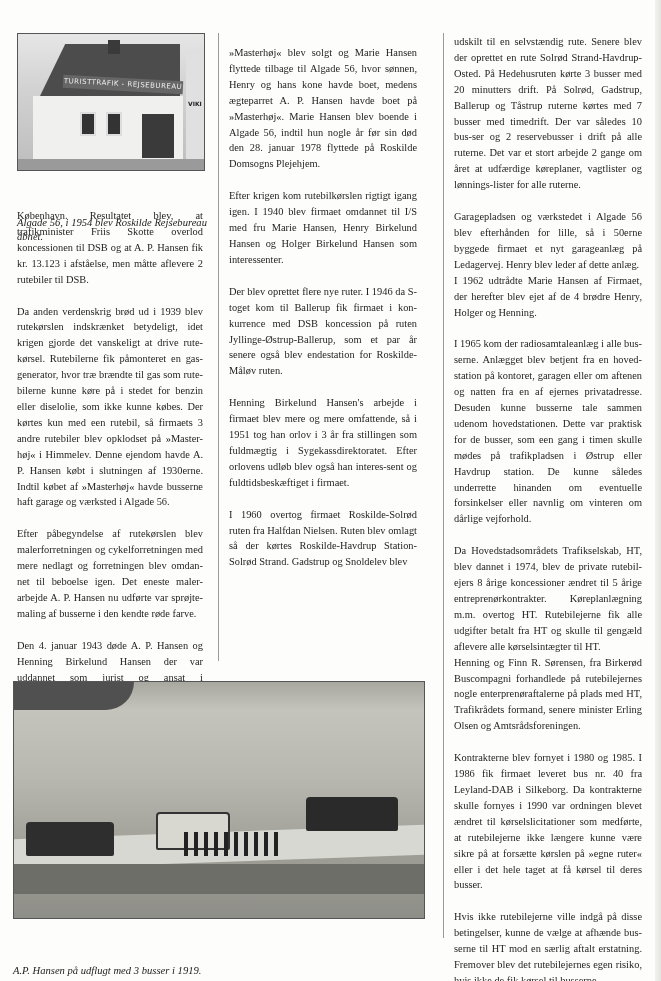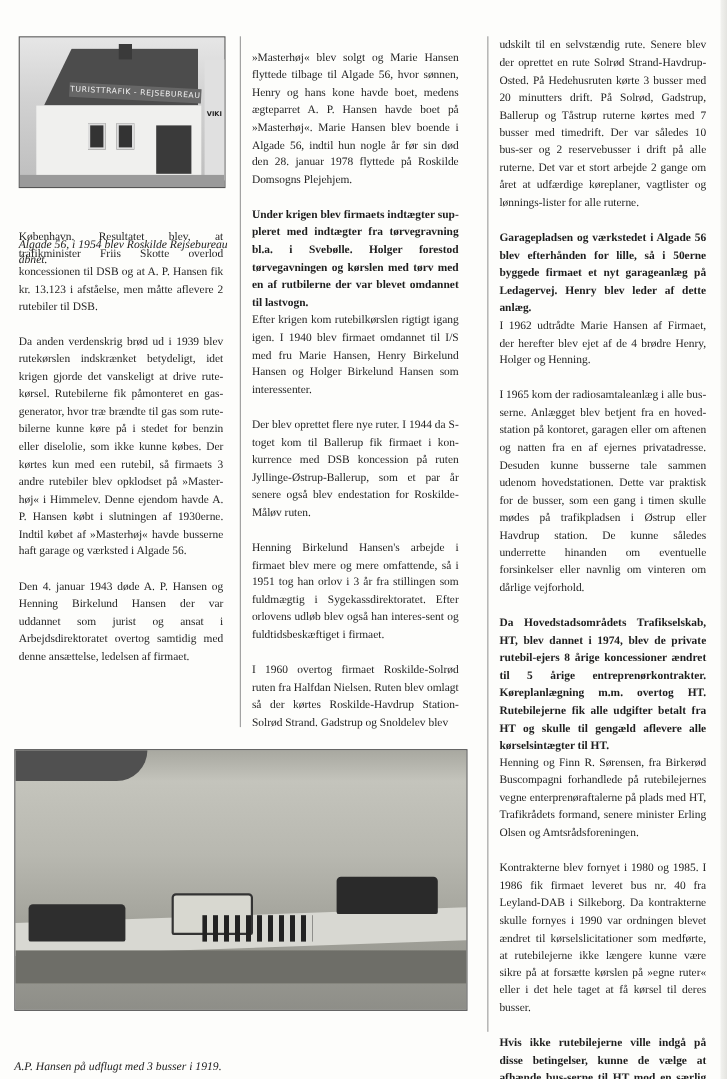--- a/index.html
+++ b/index.html
@@ -3,21 +3,21 @@
 <meta charset="utf-8">
 <style>
   html, body { margin:0; padding:0; }
   body {
     width:661px; height:981px; background:#fdfdfb; position:relative; overflow:hidden;
     font-family:"Liberation Serif", "DejaVu Serif", serif; color:#1e1e1e;
   }
   .page-edge { position:absolute; right:0; top:0; width:6px; height:981px; background:linear-gradient(90deg,#f2f2ef,#e4e4e0); }
   .col { position:absolute; font-size:10.4px; line-height:15.9px; text-align:justify; }
   .col p { margin:0 0 16px 0; hyphens:manual; }
-  .col p.tight { margin-bottom:0;font-weight:bold; }
+  .col p.tight { margin-bottom:0; }
   .col1 { left:17px; top:208px; width:186px; }
   .col2 { left:229px; top:45px; width:188px; }
   .col3 { left:454px; top:34px; width:188px; }
   .vrule { position:absolute; width:1px; background:#9a9a9a; }
   .photo1 {
     position:absolute; left:17px; top:33px; width:186px; height:136px; border:1px solid #555;
     background:linear-gradient(180deg,#e6e6e6 0%,#d2d2d2 40%,#bdbdbd 100%); overflow:hidden;
   }
   .photo1 .roof { position:absolute; left:22px; top:10px; width:140px; height:52px; background:#4c4c4c;
     clip-path:polygon(18% 0,100% 0,100% 100%,0 100%); }
@@ -63,43 +63,43 @@
   <div class="door"></div>
   <div class="right-bldg"></div>
   <div class="viking">VIKI</div>
   <div class="ground"></div>
 </div>
 <div class="caption cap1">Algade 56, i 1954 blev Roskilde Rejsebureau åbnet.</div>
 
 <div class="col col1">
   <p>København. Resultatet blev, at trafikminister Friis Skotte overlod koncessionen til DSB og at A. P. Hansen fik kr. 13.123 i afståelse, men måtte aflevere 2 rutebiler til DSB.</p>
   <p>Da anden verdenskrig brød ud i 1939 blev rutekørslen indskrænket betydeligt, idet krigen gjorde det vanskeligt at drive rute-kørsel. Rutebilerne fik påmonteret en gas-generator, hvor træ brændte til gas som rute-bilerne kunne køre på i stedet for benzin eller diselolie, som ikke kunne købes. Der kørtes kun med een rutebil, så firmaets 3 andre rutebiler blev opklodset på »Master-høj« i Himmelev. Denne ejendom havde A. P. Hansen købt i slutningen af 1930erne. Indtil købet af »Masterhøj« havde busserne haft garage og værksted i Algade 56.</p>
+  <p>Efter påbegyndelse af rutekørslen blev malerforretningen og cykelforretningen med mere nedlagt og forretningen blev omdan-net til beboelse igen. Det eneste maler-arbejde A. P. Hansen nu udførte var sprøjte-maling af busserne i den kendte røde farve.</p>
   <p>Den 4. januar 1943 døde A. P. Hansen og Henning Birkelund Hansen der var uddannet som jurist og ansat i Arbejdsdirektoratet overtog samtidig med denne ansættelse, ledelsen af firmaet.</p>
 </div>
 
 <div class="vrule" style="left:218px;top:33px;height:628px;"></div>
 
 <div class="col col2">
   <p>»Masterhøj« blev solgt og Marie Hansen flyttede tilbage til Algade 56, hvor sønnen, Henry og hans kone havde boet, medens ægteparret A. P. Hansen havde boet på »Masterhøj«. Marie Hansen blev boende i Algade 56, indtil hun nogle år før sin død den 28. januar 1978 flyttede på Roskilde Domsogns Plejehjem.</p>
-  <p class="tight">Under krigen blev firmaets indtægter sup-pleret med indtægter fra tørvegravning bl.a. i Svebølle. Holger forestod tørvegavningen og kørslen med tørv med en af rutbilerne der var blevet omdannet til lastvogn.</p>
   <p>Efter krigen kom rutebilkørslen rigtigt igang igen. I 1940 blev firmaet omdannet til I/S med fru Marie Hansen, Henry Birkelund Hansen og Holger Birkelund Hansen som interessenter.</p>
-  <p>Der blev oprettet flere nye ruter. I 1944 da S-toget kom til Ballerup fik firmaet i kon-kurrence med DSB koncession på ruten Jyllinge-Østrup-Ballerup, som et par år senere også blev endestation for Roskilde-Måløv ruten.</p>
+  <p>Der blev oprettet flere nye ruter. I 1946 da S-toget kom til Ballerup fik firmaet i kon-kurrence med DSB koncession på ruten Jyllinge-Østrup-Ballerup, som et par år senere også blev endestation for Roskilde-Måløv ruten.</p>
   <p>Henning Birkelund Hansen's arbejde i firmaet blev mere og mere omfattende, så i 1951 tog han orlov i 3 år fra stillingen som fuldmægtig i Sygekassdirektoratet. Efter orlovens udløb blev også han interes-sent og fuldtidsbeskæftiget i firmaet.</p>
   <p>I 1960 overtog firmaet Roskilde-Solrød ruten fra Halfdan Nielsen. Ruten blev omlagt så der kørtes Roskilde-Havdrup Station-Solrød Strand. Gadstrup og Snoldelev blev</p>
 </div>
 
 <div class="vrule" style="left:443px;top:33px;height:905px;"></div>
 
 <div class="col col3">
   <p>udskilt til en selvstændig rute. Senere blev der oprettet en rute Solrød Strand-Havdrup-Osted. På Hedehusruten kørte 3 busser med 20 minutters drift. På Solrød, Gadstrup, Ballerup og Tåstrup ruterne kørtes med 7 busser med timedrift. Der var således 10 bus-ser og 2 reservebusser i drift på alle ruterne. Det var et stort arbejde 2 gange om året at udfærdige køreplaner, vagtlister og lønnings-lister for alle ruterne.</p>
   <p class="tight">Garagepladsen og værkstedet i Algade 56 blev efterhånden for lille, så i 50erne byggede firmaet et nyt garageanlæg på Ledagervej. Henry blev leder af dette anlæg.</p>
   <p>I 1962 udtrådte Marie Hansen af Firmaet, der herefter blev ejet af de 4 brødre Henry, Holger og Henning.</p>
   <p>I 1965 kom der radiosamtaleanlæg i alle bus-serne. Anlægget blev betjent fra en hoved-station på kontoret, garagen eller om aftenen og natten fra en af ejernes privatadresse. Desuden kunne busserne tale sammen udenom hovedstationen. Dette var praktisk for de busser, som een gang i timen skulle mødes på trafikpladsen i Østrup eller Havdrup station. De kunne således underrette hinanden om eventuelle forsinkelser eller navnlig om vinteren om dårlige vejforhold.</p>
   <p class="tight">Da Hovedstadsområdets Trafikselskab, HT, blev dannet i 1974, blev de private rutebil-ejers 8 årige koncessioner ændret til 5 årige entreprenørkontrakter. Køreplanlægning m.m. overtog HT. Rutebilejerne fik alle udgifter betalt fra HT og skulle til gengæld aflevere alle kørselsintægter til HT.</p>
-  <p>Henning og Finn R. Sørensen, fra Birkerød Buscompagni forhandlede på rutebilejernes vegne enterprenøraftalerne på plads med HT, Trafikrådets formand, senere minister Erling Olsen og Amtsrådsforeningen.</p>
+  <p>Henning og Finn R. Sørensen, fra Birkerød Buscompagni forhandlede på rutebilejernes nogle enterprenøraftalerne på plads med HT, Trafikrådets formand, senere minister Erling Olsen og Amtsrådsforeningen.</p>
   <p>Kontrakterne blev fornyet i 1980 og 1985. I 1986 fik firmaet leveret bus nr. 40 fra Leyland-DAB i Silkeborg. Da kontrakterne skulle fornyes i 1990 var ordningen blevet ændret til kørselslicitationer som medførte, at rutebilejerne ikke længere kunne være sikre på at forsætte kørslen på »egne ruter« eller i det hele taget at få kørsel til deres busser.</p>
   <p class="tight">Hvis ikke rutebilejerne ville indgå på disse betingelser, kunne de vælge at afhænde bus-serne til HT mod en særlig aftalt erstatning. Fremover blev det rutebilejernes egen risiko, hvis ikke de fik kørsel til busserne.</p>
 
 </div>
 
 <div class="photo2">
   <div class="trees"></div>
   <div class="road"></div>
   <div class="hedge"></div>
   <div class="bus b1"></div>

